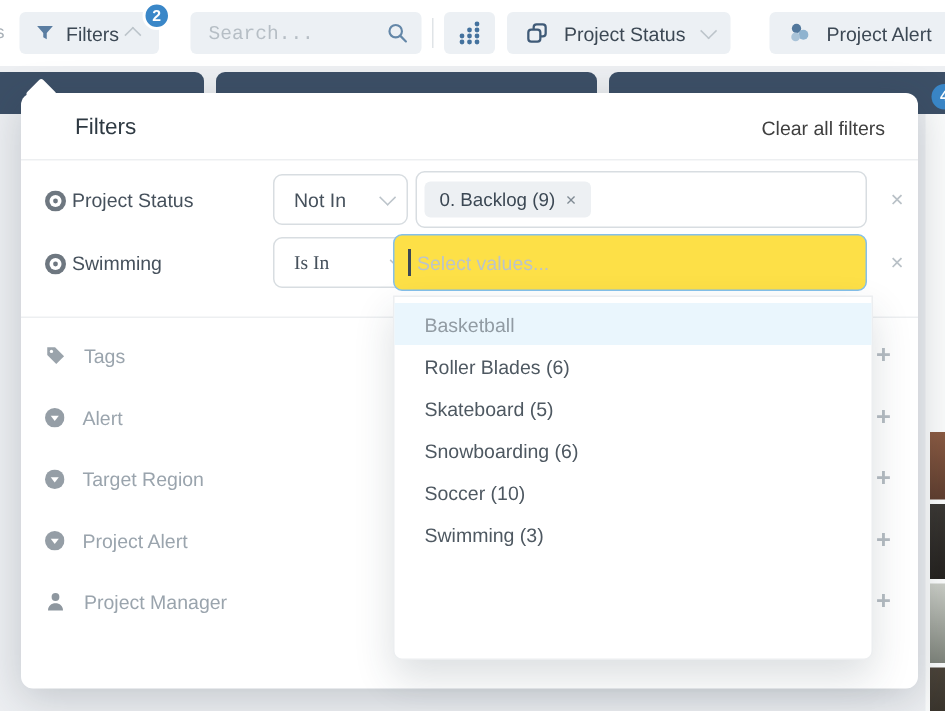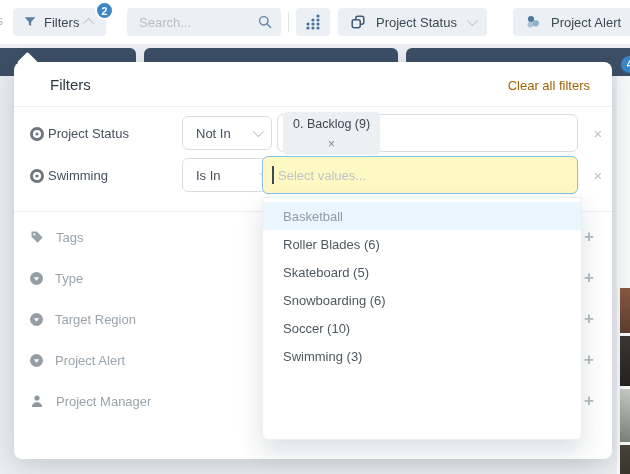--- a/index.html
+++ b/index.html
@@ -24,51 +24,51 @@
   .toolbar{position:absolute;left:0;top:0;width:630px;height:44px;background:#fff;z-index:4;}
   .frag{position:absolute;left:-3px;top:14px;color:#a9b1b8;font-size:12px;}
   .tbtn{position:absolute;top:8px;height:28px;background:#ecf0f4;border-radius:4px;
         display:flex;align-items:center;box-sizing:border-box;color:#3c4854;font-size:13px;cursor:pointer;}
   .filters-btn{left:13px;padding:0 12px 0 10px;gap:7px;}
   .badge2{position:absolute;left:95px;top:1px;width:19px;height:19px;border-radius:50%;
           background:#3a87c8;border:2px solid #fff;box-sizing:border-box;color:#fff;font-size:10.5px;
           font-weight:bold;display:flex;align-items:center;justify-content:center;z-index:5;}
   .searchbox{left:127px;width:154px;padding:0 8px 0 0;justify-content:space-between;}
   .searchbox input{border:none;outline:none;background:transparent;width:112px;padding:0 0 0 12px;
-          font-family:Liberation Sans, sans-serif;font-size:13px;color:#3c4854;}
+          font-family:Liberation Mono, monospace;font-size:13px;color:#3c4854;}
   .searchbox input::placeholder{color:#b6bec5;}
   .vdiv{position:absolute;left:288px;top:12px;width:1px;height:20px;background:#e0e4e7;}
   .grid-btn{left:296px;width:34px;justify-content:center;}
   .ps-btn{left:338px;padding:0 12px;gap:10px;}
   .pa-btn{left:513px;width:130px;padding:0 12px;gap:10px;}
   .chev{width:7px;height:7px;border-right:1.5px solid #bcc4ca;border-bottom:1.5px solid #bcc4ca;display:inline-block;}
   .chev.down{transform:rotate(45deg) translateY(-2px);}
   .chev.up{transform:rotate(-135deg) translateY(-2px);}
   
   .panel{position:absolute;left:14px;top:62px;width:598px;height:397px;background:#fff;border-radius:8px;
          box-shadow:0 6px 28px rgba(40,55,70,.22);z-index:5;overflow:hidden;}
   .caret{position:absolute;left:20px;top:55px;width:15px;height:15px;background:#fff;
          transform:rotate(45deg);border-radius:2px;z-index:6;}
   .p-title{position:absolute;left:36px;top:14px;font-size:15px;color:#2e3942;}
-  .p-clear{position:absolute;right:22px;top:16px;font-size:13px;color:#a16207;cursor:pointer;}
+  .p-clear{position:absolute;right:22px;top:16px;font-size:13px;color:#404040;cursor:pointer;}
   .pdiv{position:absolute;left:0;right:0;height:1px;background:#edeff1;}
   .rlabel{position:absolute;font-size:13px;color:#46515c;}
   .ricon{position:absolute;width:14px;height:14px;}
   .opsel{position:absolute;height:34px;border:1px solid #d8dde1;border-radius:6px;box-sizing:border-box;
          display:flex;align-items:center;justify-content:space-between;padding:0 10px 0 13px;
          font-size:13px;color:#46515c;background:#fff;cursor:pointer;}
   .valuebox{position:absolute;height:38px;border:1px solid #d8dde1;border-radius:6px;box-sizing:border-box;
          display:flex;align-items:center;padding:0 5px;background:#fff;}
   .chip{display:inline-flex;align-items:center;gap:7px;background:#edf0f3;border-radius:4px;
-         padding:5px 10px;font-size:12.5px;color:#3c4854;flex-direction:column;}
+         padding:5px 10px;font-size:12.5px;color:#3c4854;}
   .chipx{color:#7f8a93;font-size:12px;cursor:pointer;line-height:1;}
   .rowx{position:absolute;left:575px;width:18px;text-align:center;color:#b9c1c7;font-size:15px;cursor:pointer;}
   .selinput{position:absolute;left:248px;top:94px;width:316px;height:38px;box-sizing:border-box;
          border:1.5px solid #85c0ea;border-radius:6px;outline:none;padding:0 4px 0 15px;
-         font-family:"Liberation Sans",sans-serif;font-size:13px;color:#3c4854;background:#fef9c3;}
+         font-family:"Liberation Sans",sans-serif;font-size:13px;color:#3c4854;background:#fde047;}
   .selinput::placeholder{color:#bcc4ca;}
   .cursorbar{position:absolute;left:258px;top:104px;width:1.5px;height:18px;background:#3c4854;z-index:6;}
   .arow{position:absolute;left:0;right:0;height:34px;display:flex;align-items:center;
         padding-left:16px;gap:12px;box-sizing:border-box;cursor:pointer;}
   .arow .albl{font-size:13px;color:#9aa4ad;}
   .addbtn{margin-left:auto;margin-right:14px;width:18px;text-align:center;color:#b6bdc3;
           font-size:17px;font-weight:bold;cursor:pointer;}
   
   .dropdown{position:absolute;left:262px;top:197px;width:320px;height:243px;background:#fff;
             border:1px solid #eceef0;border-radius:0 0 6px 6px;box-sizing:border-box;
@@ -187,21 +187,21 @@
     <div class="rowx" style="top:63px;">×</div>
 
     <span class="ricon" style="left:16px;top:107px;">
       <svg width="14" height="14" viewBox="0 0 14 14">
         <circle cx="7" cy="7" r="7" fill="#6e7780"></circle>
           <circle cx="7" cy="7" r="4" fill="#fff"></circle>
           <circle cx="7" cy="7" r="1.6" fill="#6e7780"></circle>
       </svg>
     </span>
     <span class="rlabel" style="left:34px;top:106px;">Swimming</span>
-    <div class="opsel" style="left:168px;top:96px;width:97px;">
+    <div class="opsel" style="left:168px;top:96px;width:97px;font-family:Liberation Serif, serif;">
       <span>Is In</span>
       <span class="chev down"></span>
     </div>
     <input class="selinput" type="text" placeholder="Select values..." style="">
     <div class="cursorbar"></div>
     <div class="rowx" style="top:105px;">×</div>
 
     <div class="pdiv" style="top:149px;"></div>
 
     <div class="arow" style="top:158px;">
@@ -214,21 +214,21 @@
       <span class="albl">Tags</span>
       <span class="addbtn">+</span>
     </div>
     <div class="arow" style="top:199px;">
       <span>
         <svg width="13" height="13" viewBox="0 0 14 14">
             <circle cx="7" cy="7" r="7" fill="#959ea6"></circle>
             <path d="M4.1 5.6h5.8L7 9.3z" fill="#fff"></path>
           </svg>
       </span>
-      <span class="albl">Type</span>
+      <span class="albl">Alert</span>
       <span class="addbtn">+</span>
     </div>
     <div class="arow" style="top:240px;">
       <span>
         <svg width="13" height="13" viewBox="0 0 14 14">
             <circle cx="7" cy="7" r="7" fill="#959ea6"></circle>
             <path d="M4.1 5.6h5.8L7 9.3z" fill="#fff"></path>
           </svg>
       </span>
       <span class="albl">Target Region</span>

